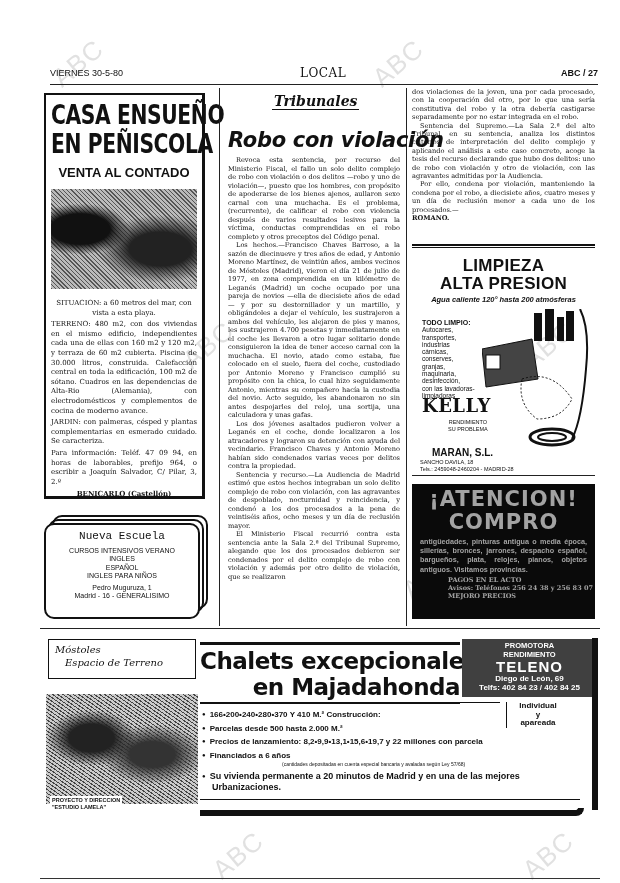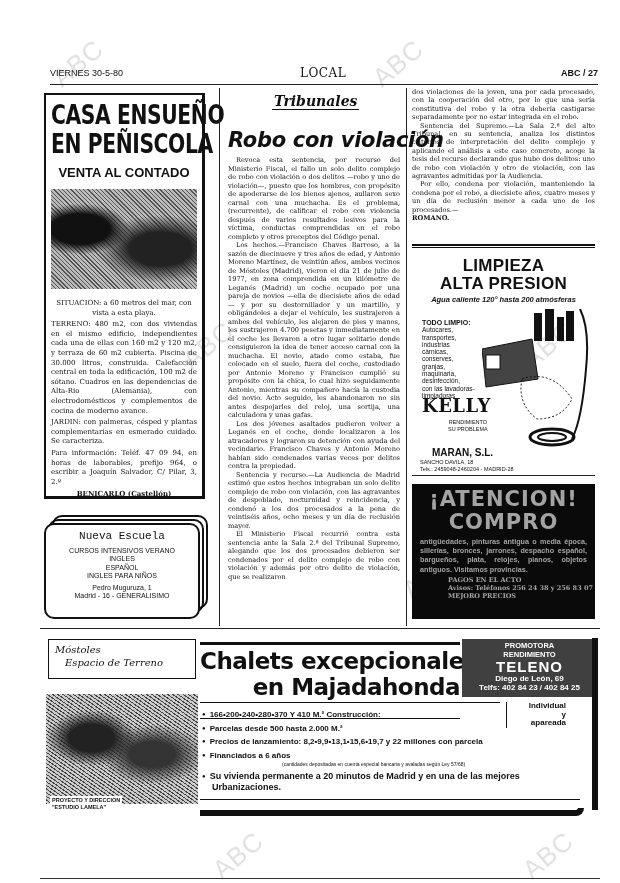--- a/index.html
+++ b/index.html
@@ -85,26 +85,26 @@
   .ch-logo .l2 { padding-left: 10px; }
   .ch-photo { position: absolute; left: 2px; top: 58px; width: 152px; height: 110px;
      background:
        radial-gradient(ellipse at 30% 40%, #222 0 15%, transparent 30%),
        radial-gradient(ellipse at 70% 55%, #333 0 15%, transparent 35%),
        repeating-linear-gradient(35deg, #444 0 1px, #ccc 1px 3px),
        #888; }
   .ch-credit { position: absolute; left: 6px; top: 160px; font-family: "Liberation Sans", sans-serif; font-size: 5.5px; line-height: 6.5px; background: #fff; padding: 1px 2px; font-weight: bold; }
   .ch-headline { position: absolute; left: 156px; top: 6px; width: 260px; font-family: "DejaVu Sans", sans-serif; font-weight: bold; font-size: 23px; line-height: 26px; text-align: right; letter-spacing: -0.5px; }
   .ch-headline .l1 { border-top: 3px solid #111; padding-top: 3px; white-space: nowrap; }
-  .ch-headline .l2 { white-space: nowrap; border-bottom: 1px solid #111; padding-bottom: 18px; }
+  .ch-headline .l2 { white-space: nowrap; border-bottom: 1px solid #111; padding-bottom: 3px; }
   .ch-promo { position: absolute; left: 418px; top: 3px; width: 135px; height: 58px; background: #404040; color: #fff; text-align: center; font-family: "Liberation Sans", sans-serif; font-weight: bold; padding-top: 3px; }
   .ch-promo .p1 { font-size: 7.5px; line-height: 8.5px; }
   .ch-promo .p2 { font-size: 15px; line-height: 15px; letter-spacing: 1px; }
   .ch-promo .p3 { font-size: 8px; line-height: 9px; }
-  .ch-individual { position: absolute; left: 462px; top: 66px; width: 60px; font-family: "Liberation Sans", sans-serif; font-size: 8px; line-height: 8.5px; text-align: right; font-weight: bold; border-left: 1px solid #111; padding-left: 3px; }
+  .ch-individual { position: absolute; left: 462px; top: 66px; width: 60px; font-family: "Liberation Sans", sans-serif; font-size: 8px; line-height: 8.5px; text-align: center; font-weight: bold; border-left: 1px solid #111; padding-left: 3px; }
   .ch-bullets { position: absolute; left: 158px; top: 72px; width: 380px; font-family: "Liberation Sans", sans-serif; font-size: 8px; line-height: 12.5px; font-weight: bold; }
   .ch-bullets .b { white-space: nowrap; }
   .ch-bullets .b::before { content: "\25CF"; font-size: 6px; margin-right: 4px; vertical-align: 1px; }
   .ch-bullets .note { font-size: 5px; line-height: 5.5px; font-weight: normal; padding-left: 80px; }
   .ch-bullets .b.big { font-size: 9px; line-height: 11px; white-space: normal; padding-left: 10px; text-indent: -10px; margin-top: 3px; }
   .ch-frame-bottom { position: absolute; left: 156px; top: 172px; width: 384px; height: 8px; border-bottom: 6px solid #111; border-right: 6px solid #111; border-bottom-right-radius: 14px; }
   .ch-frame-right { position: absolute; left: 548px; top: 2px; width: 6px; height: 172px; background: #111; }
   .ch-inner-rule { position: absolute; left: 156px; top: 66px; width: 300px; height: 1px; background: #111; }
   .ch-inner-rule2 { position: absolute; left: 156px; top: 163px; width: 380px; height: 1px; background: #111; }
 

